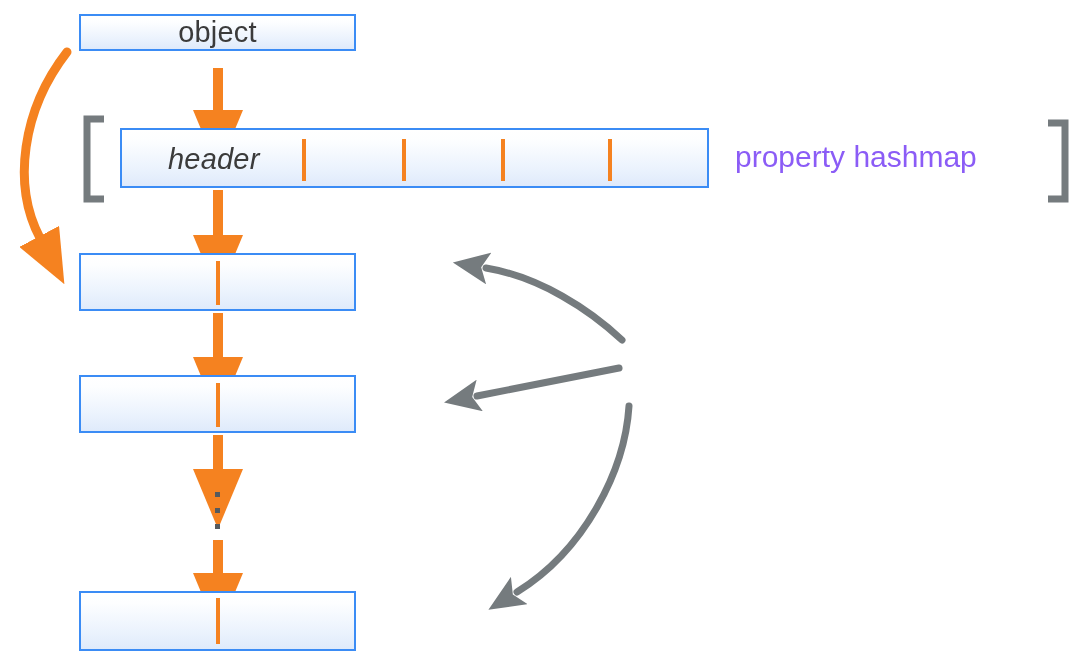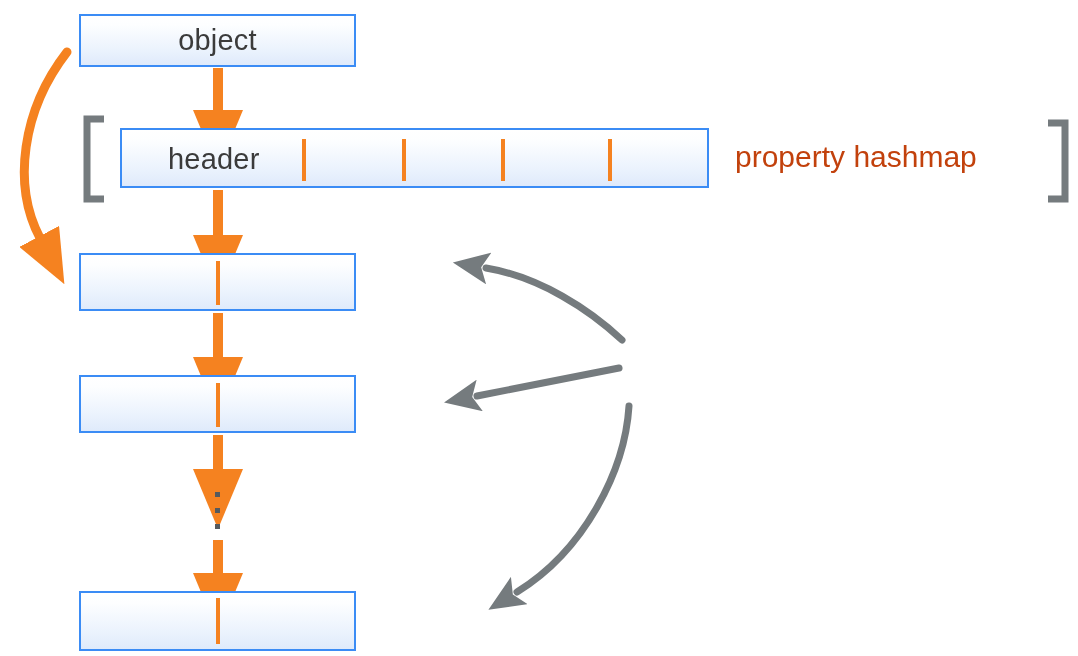--- a/index.html
+++ b/index.html
@@ -35,21 +35,21 @@
   }
   .box-label {
     font-size: 29px;
     color: #3b3b3b;
     letter-spacing: 0.2px;
     line-height: 1;
   }
   .free-label {
     position: absolute;
     font-size: 30px;
-    color: #c2410c;
+    color: #8b5cf6;
     line-height: 1;
     white-space: nowrap;
   }
   .tick {
     position: absolute;
     background: #f58220;
     width: 4px;
   }
   .divider {
     position: absolute;
@@ -89,25 +89,25 @@
     <path d="M 67,52 C 22,110 12,185 40,238" fill="none" stroke="#f58220" stroke-width="9" stroke-linecap="round" marker-end="url(#orange-head)"></path>
 
     <path d="M 622,340 C 590,310 540,277 486,268" fill="none" stroke="#757b7e" stroke-width="7" stroke-linecap="round" marker-end="url(#gray-head)"></path>
     <path d="M 619,368 L 477,396" fill="none" stroke="#757b7e" stroke-width="7" stroke-linecap="round" marker-end="url(#gray-head)"></path>
     <path d="M 629,406 C 625,470 585,550 517,592" fill="none" stroke="#757b7e" stroke-width="7" stroke-linecap="round" marker-end="url(#gray-head)"></path>
 
     <path d="M 104,119 L 87,119 L 87,199 L 104,199" fill="none" stroke="#757b7e" stroke-width="7" stroke-linejoin="miter" stroke-linecap="butt"></path>
     <path d="M 1048,123 L 1065,123 L 1065,199 L 1048,199" fill="none" stroke="#757b7e" stroke-width="7" stroke-linejoin="miter" stroke-linecap="butt"></path>
   </svg>
 
-  <div class="box" style="left:79px; top:14px; width:277px; height:53px;">
+  <div class="box" style="left:79px; top:14px; width:277px; height:37px;">
     <span class="box-label">object</span>
   </div>
 
-  <div class="box" style="left:120px; top:128px; width:589px; height:60px;">
+  <div class="box" style="left:120px; top:128px; width:589px; height:60px;font-style:italic;">
     <span class="box-label" style="position:absolute; left:46px; top:15px;">header</span>
   </div>
 
   <div class="tick" style="left:302px; top:139px; height:42px;"></div>
   <div class="tick" style="left:402px; top:139px; height:42px;"></div>
   <div class="tick" style="left:501px; top:139px; height:42px;"></div>
   <div class="tick" style="left:608px; top:139px; height:42px;"></div>
 
   <div class="box" style="left:79px; top:253px; width:277px; height:58px;"></div>
   <div class="divider" style="left:216px; top:261px; height:44px;"></div>

